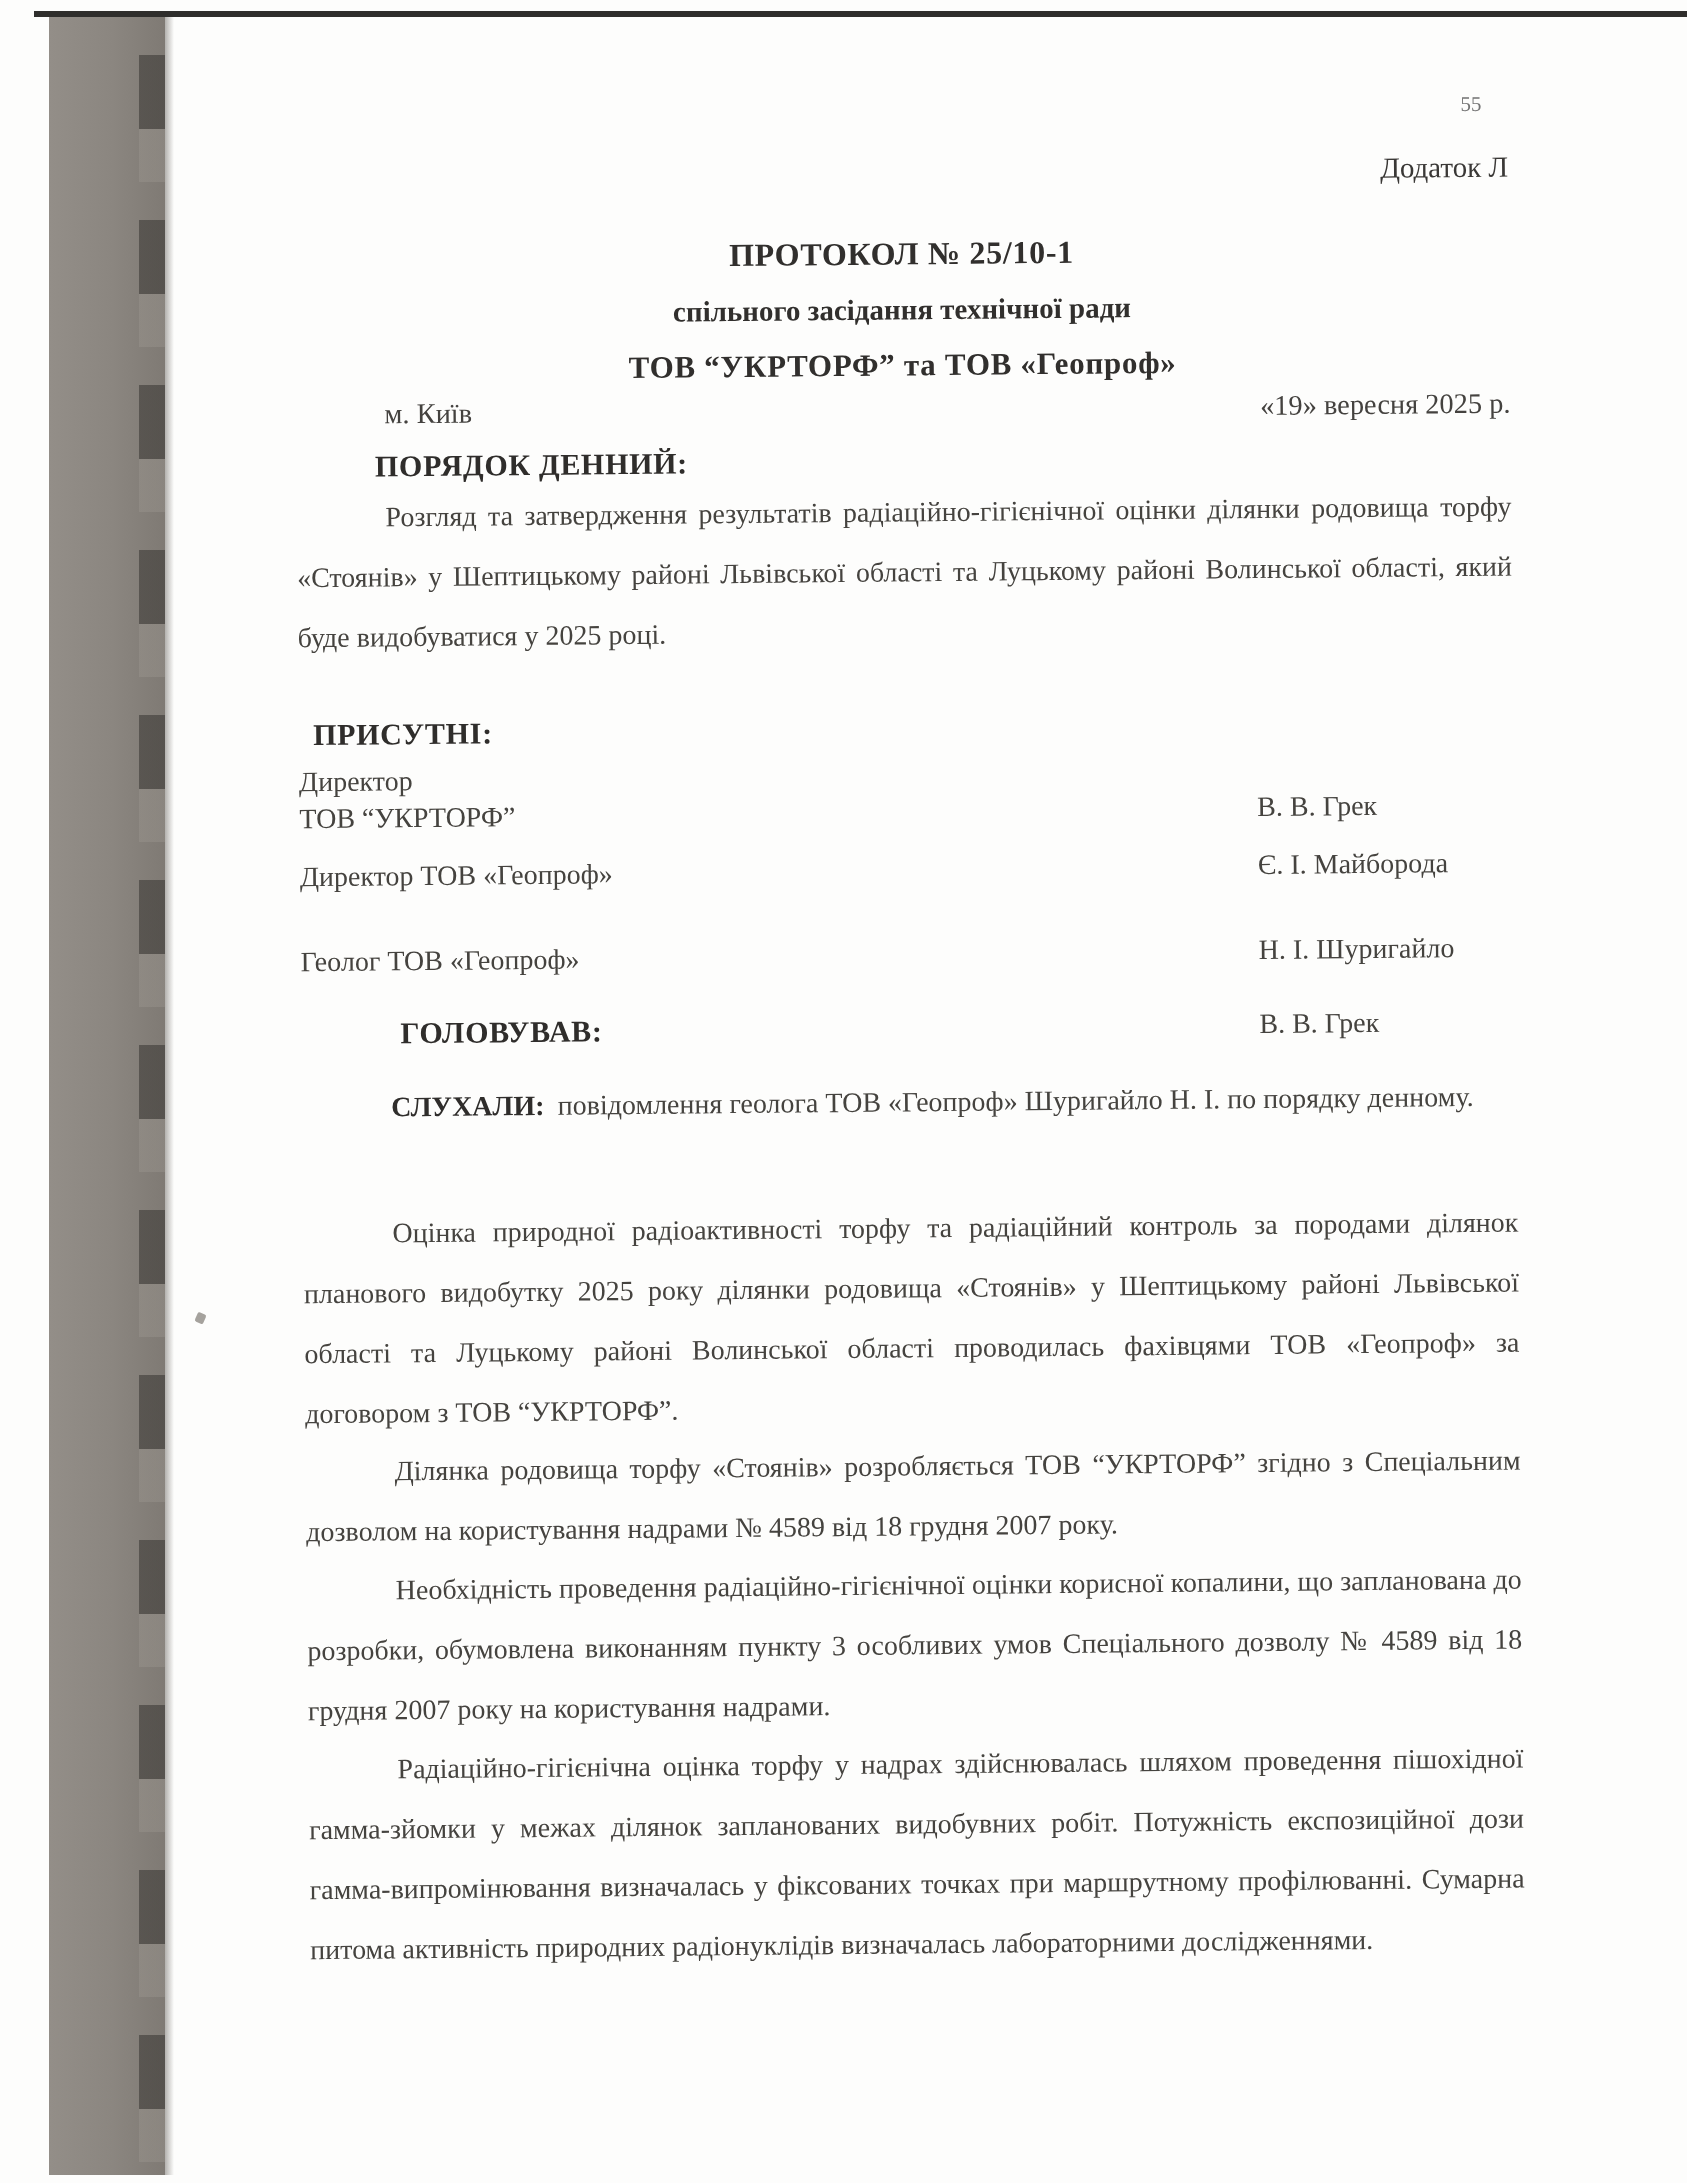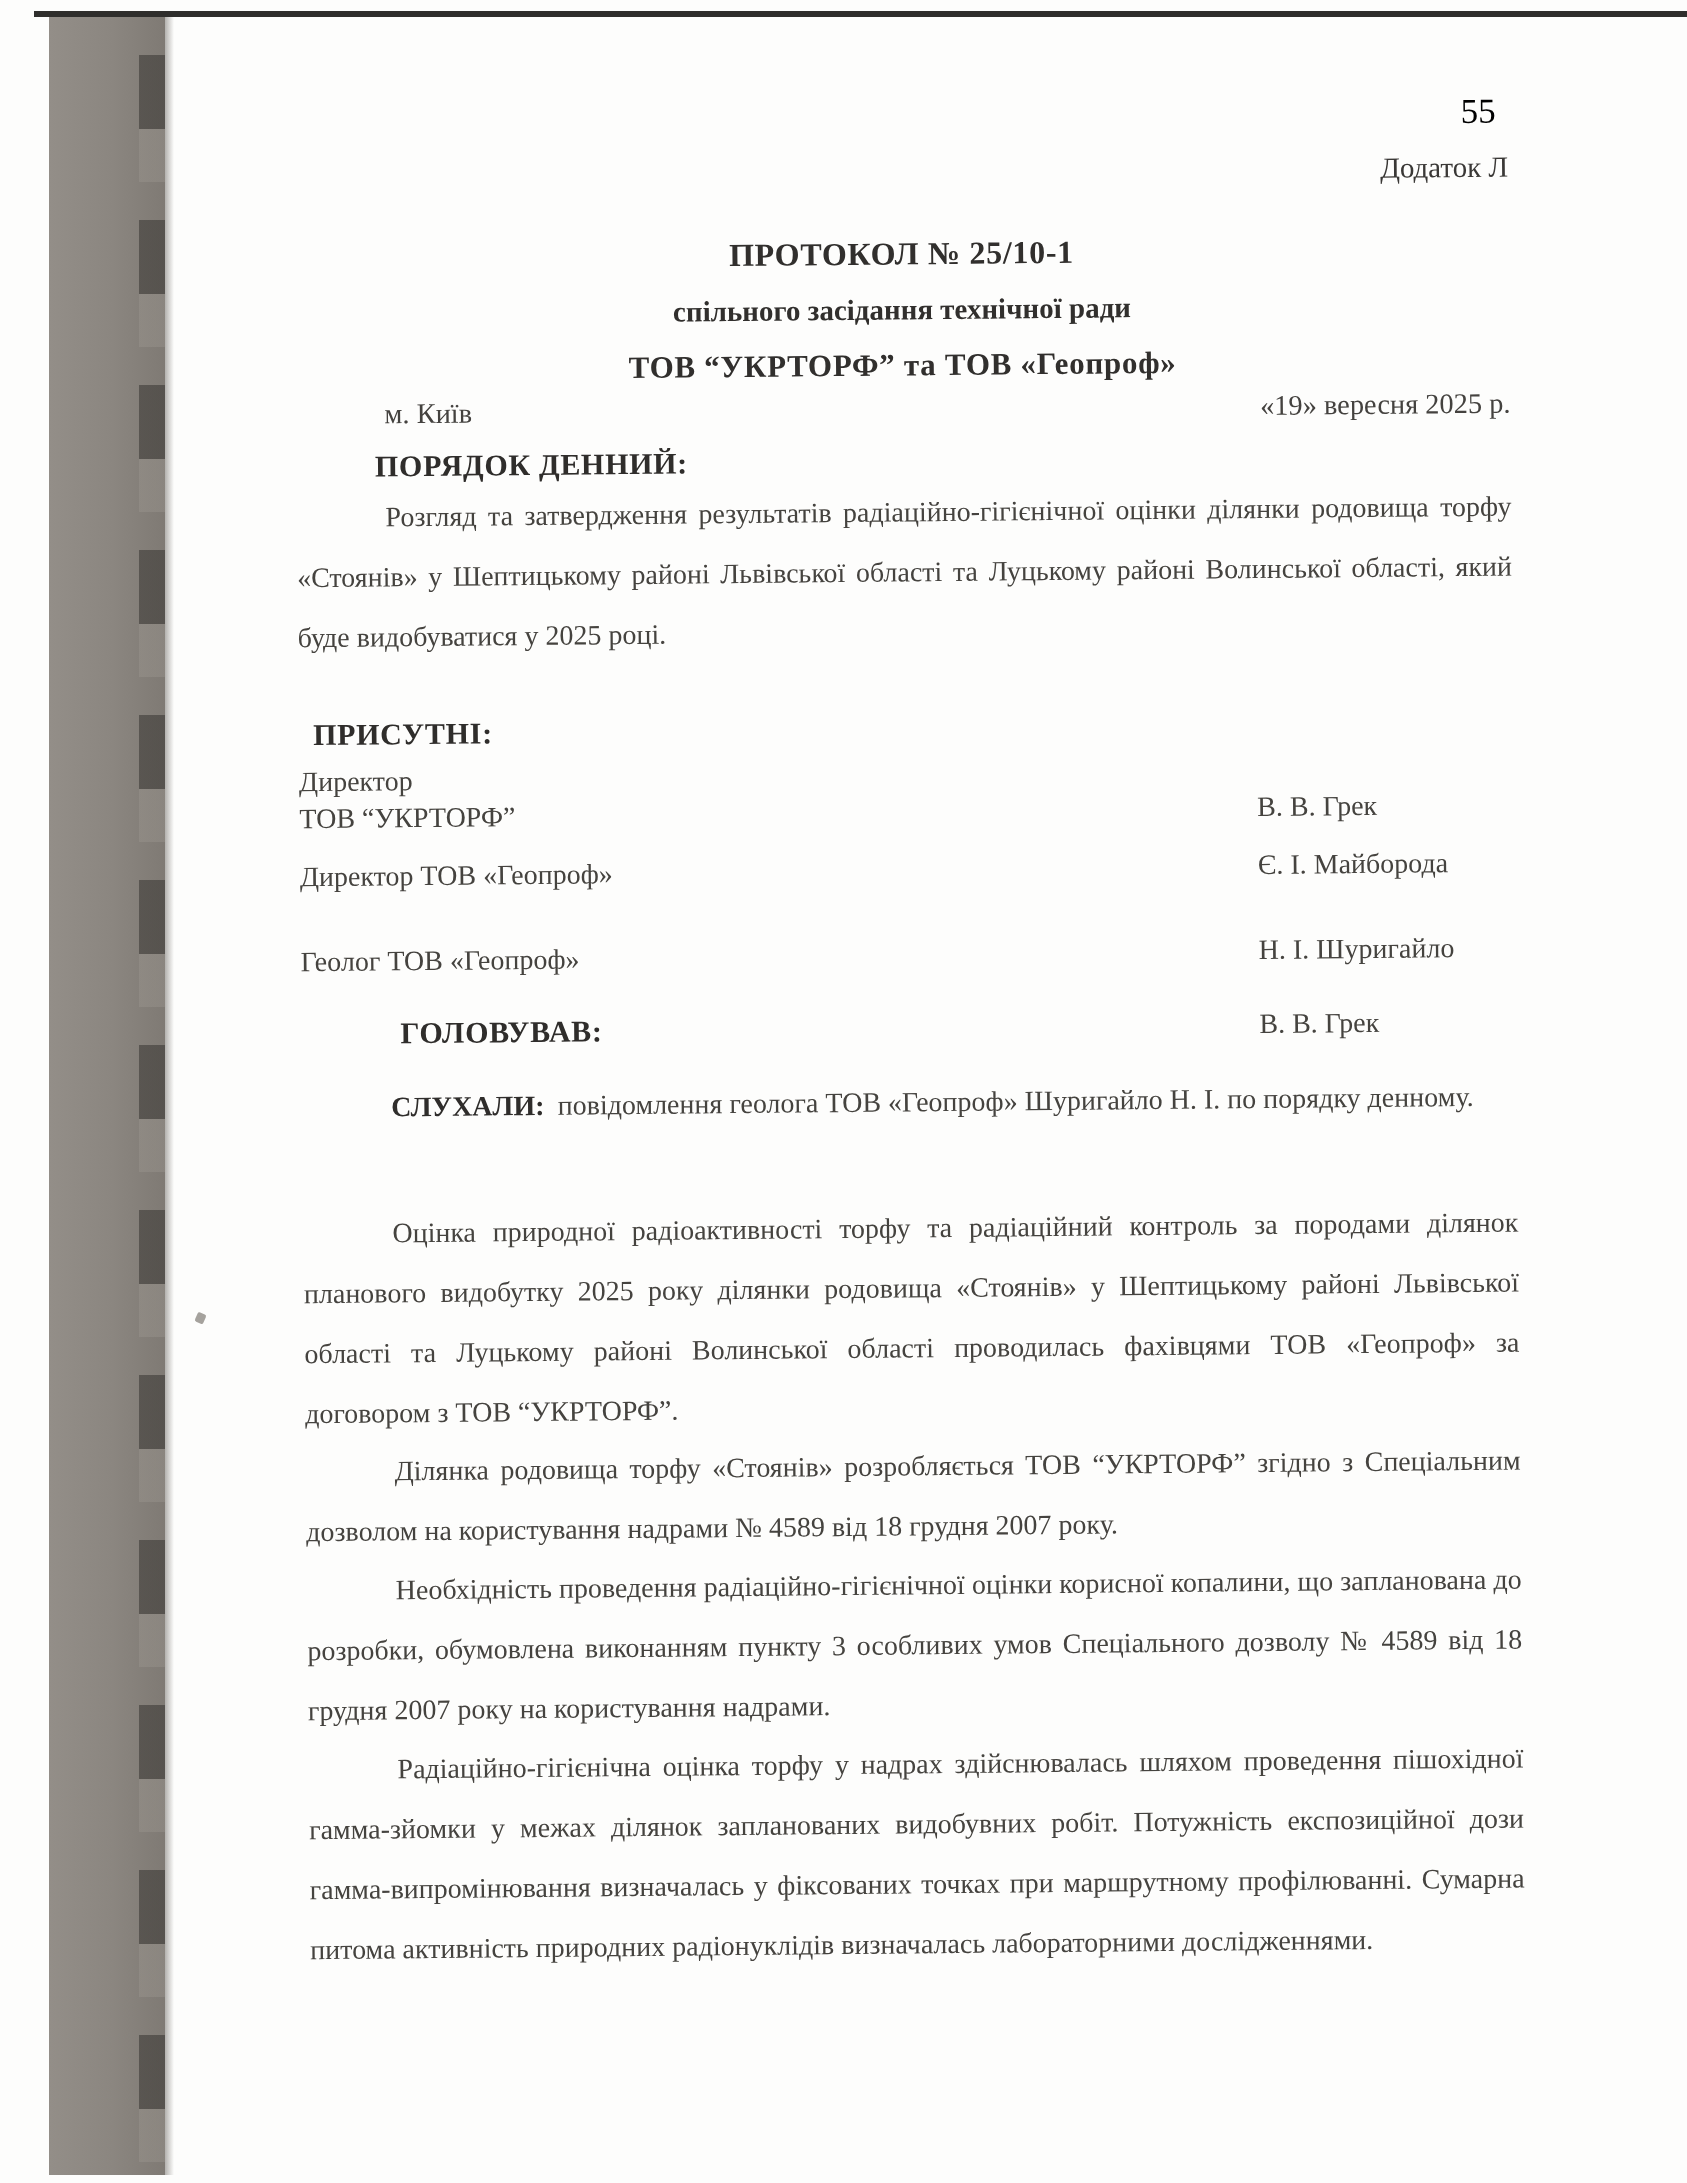--- a/index.html
+++ b/index.html
@@ -25,21 +25,21 @@
     position:absolute;right:-9.3px;top:0;width:9.3px;height:100%;
     background:linear-gradient(90deg,rgba(90,86,80,0.45),rgba(90,86,80,0));
   }
   .scan-line-top{position:absolute;left:34px;right:0;top:10.6px;height:6px;background:#2f2e2c;}
   .scan-speck{position:absolute;left:196px;top:1313px;width:8.6px;height:10px;
     background:#8f8b85;transform:rotate(24deg);border-radius:2px;opacity:.8;}
 
   
   .content{position:absolute;inset:0;transform:rotate(-0.55deg);}
 
-  .page-number{position:absolute;top:98px;left:1470px;font-size:35px;color:#000000;}
+  .page-number{position:absolute;top:98px;left:1470px;font-size:21px;color:#737373;}
   .annex{position:absolute;top:157px;left:302px;width:1215px;text-align:right;font-size:29px;color:#3a3836;}
 
   .title-block{position:absolute;top:226px;left:302px;width:1215px;text-align:center;
     font-weight:bold;color:#312f2d;line-height:56px;}
   .title-line1{display:block;font-size:32px;letter-spacing:0.7px;}
   .title-line2{display:block;font-size:29px;}
   .title-line3{display:block;font-size:31px;letter-spacing:0.7px;}
 
   .meta-row{position:absolute;top:394px;left:302px;width:1215px;display:flex;font-size:28.4px;}
   .meta-city{padding-left:89px;}

